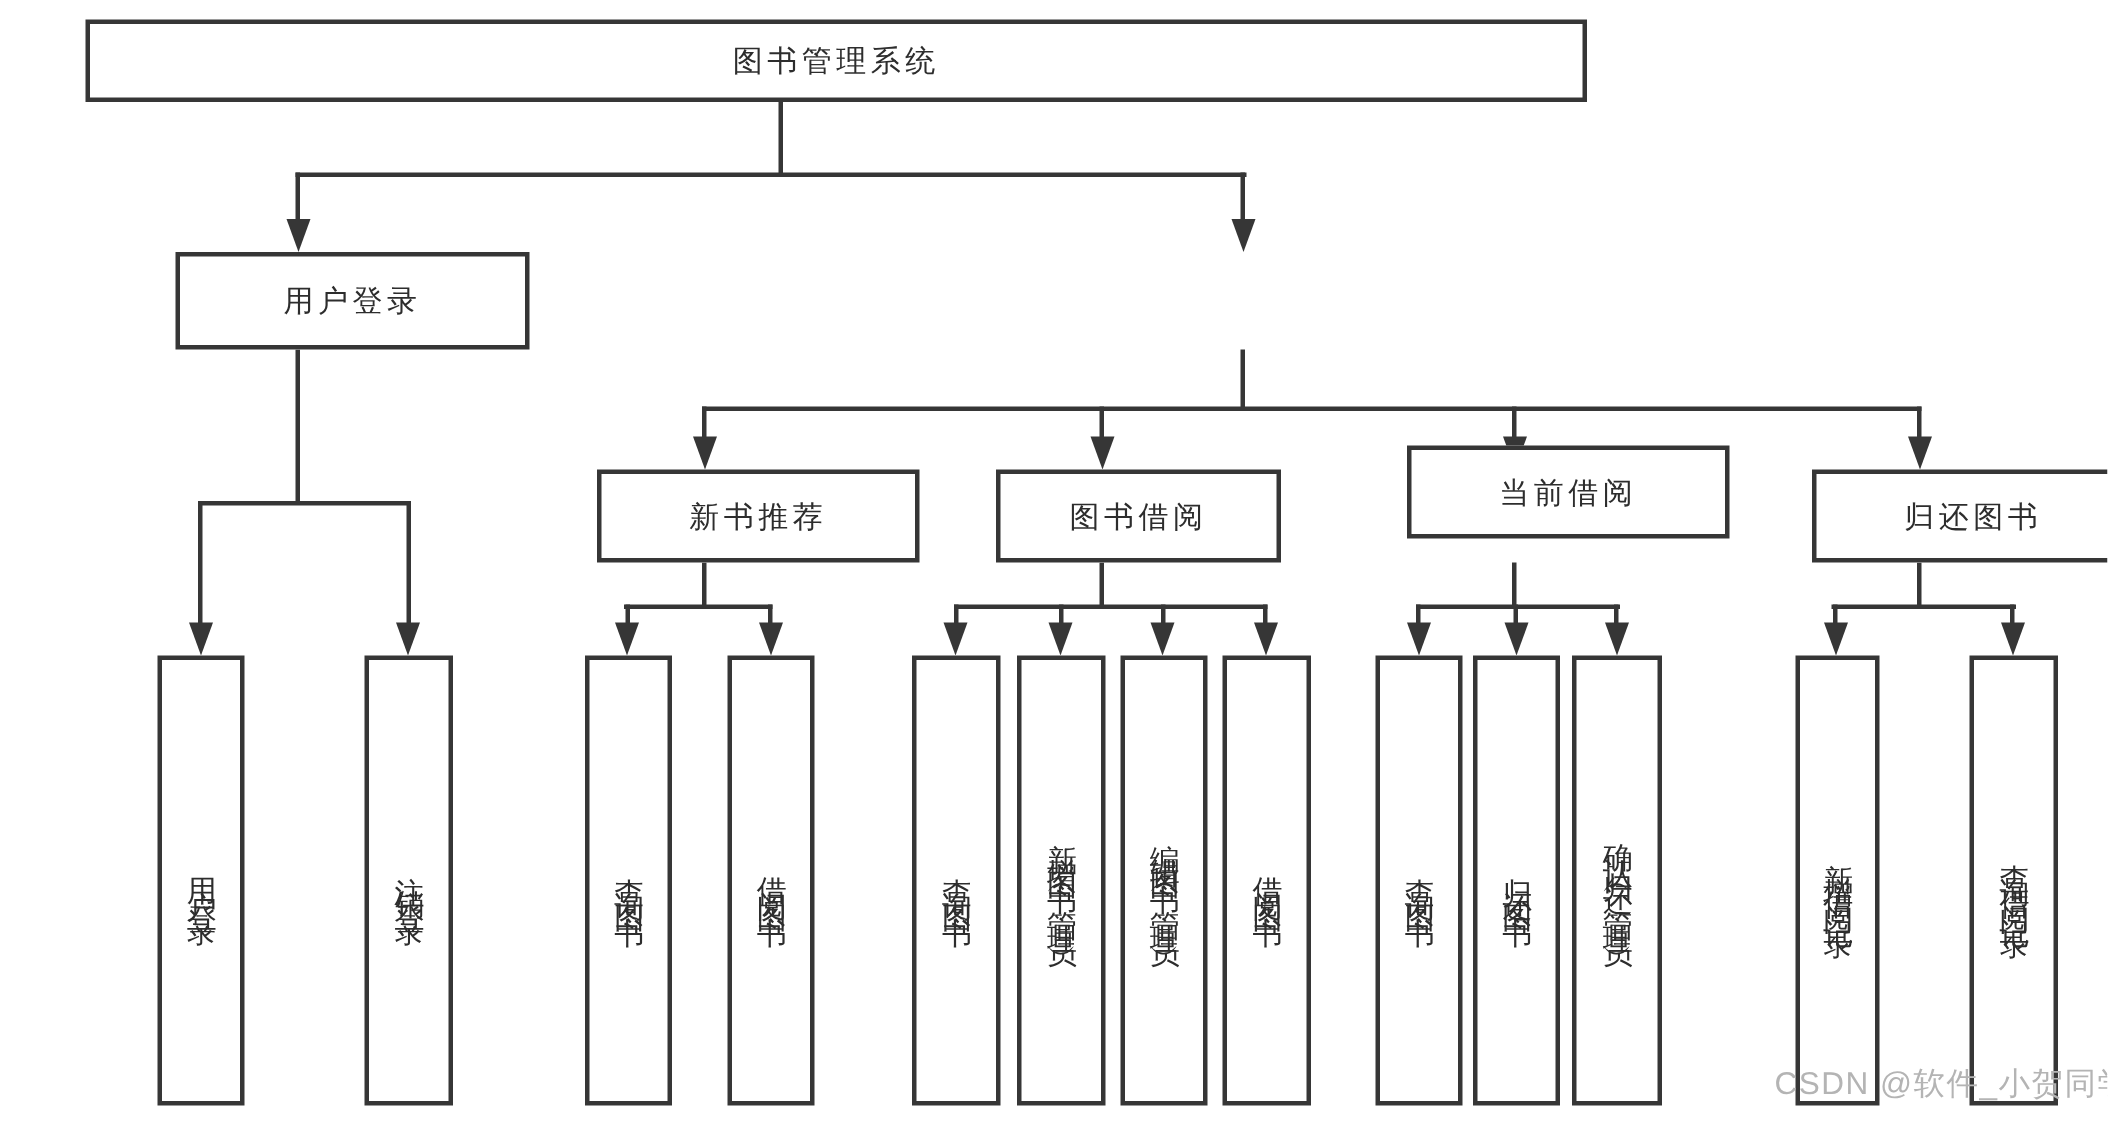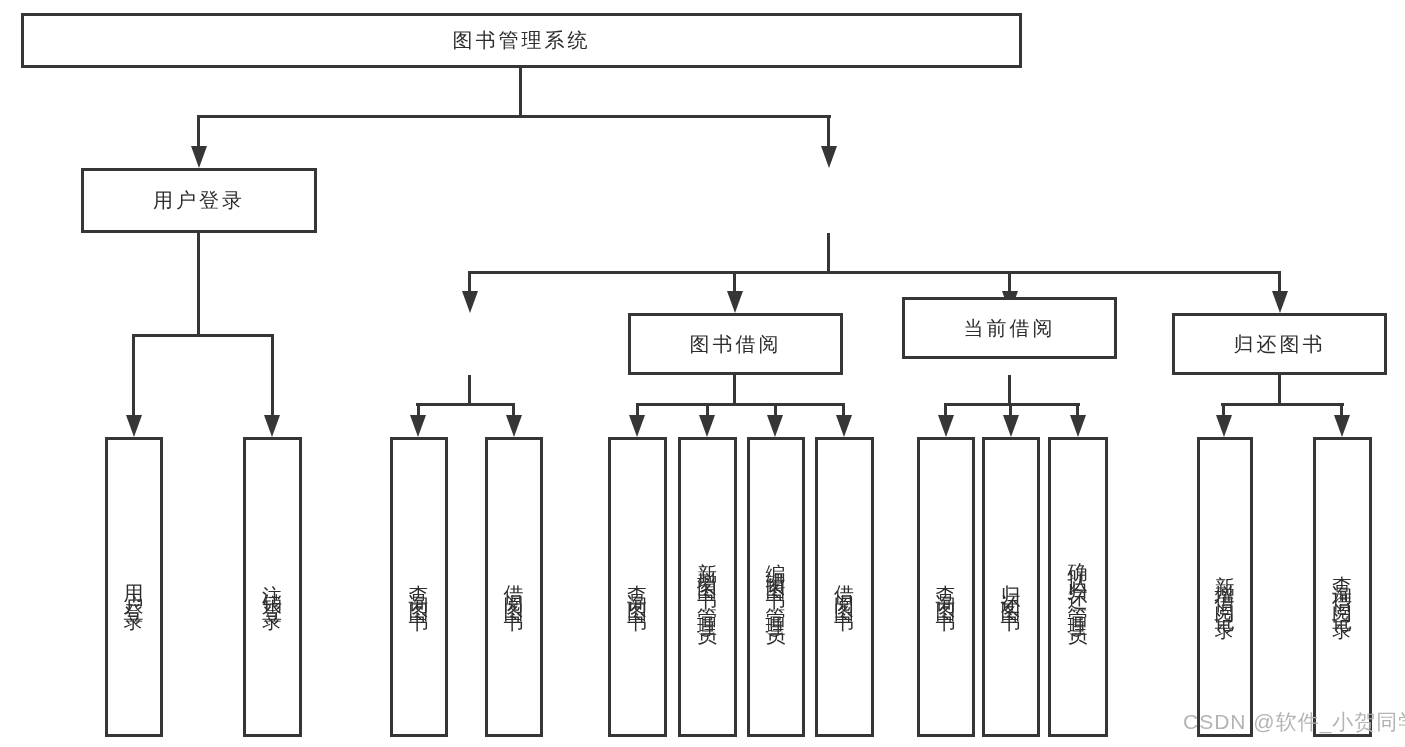--- a/index.html
+++ b/index.html
@@ -5,21 +5,21 @@
   html,body { margin:0; padding:0; background:#ffffff; }
   .canvas {
     position:relative; width:1405px; height:747px; background:#ffffff;
     font-family:"Liberation Sans", sans-serif; overflow:hidden;
   }
   .box {
     position:absolute; box-sizing:border-box; background:#ffffff;
     border:3px solid #363636; color:#2d2d2d;
     display:flex; align-items:center; justify-content:center;
   }
-  .hlabel { font-size:20px; letter-spacing:3px; white-space:nowrap; }
+  .hlabel { font-size:20px; letter-spacing:3px; white-space:nowrap;margin-left:36px; }
   .leaf {
     writing-mode:vertical-rl; text-orientation:mixed;
     font-size:20px; letter-spacing:9px; line-height:1.1;
   }
   .vline { position:absolute; width:3px; background:#363636; }
   .hline { position:absolute; height:3px; background:#363636; }
   .ahead {
     position:absolute; width:0; height:0;
     border-left:8px solid transparent; border-right:8px solid transparent;
     border-top:22px solid #363636;
@@ -90,21 +90,22 @@
   <div class="hline" style="left:1221px;top:403px;width:123px"></div>
   <div class="vline" style="left:1222px;top:403px;height:15px"></div>
   <div class="ahead" style="left:1216px;top:415px"></div>
   <div class="vline" style="left:1340px;top:403px;height:15px"></div>
   <div class="ahead" style="left:1334px;top:415px"></div>
 
   <div class="box hlabel" style="left:21px;top:13px;width:1001px;height:55px">图书管理系统</div>
 
   <div class="box hlabel" style="left:81px;top:168px;width:236px;height:65px">用户登录</div>
 
-  <div class="box hlabel" style="left:628px;top:313px;width:215px;height:62px">图书借阅</div>
+  <div class="box hlabel" style="left:362px;top:313px;width:215px;height:62px">新书推荐</div>
+  <div class="box hlabel" style="left:628px;top:313px;width:190px;height:62px">图书借阅</div>
   <div class="box hlabel" style="left:902px;top:297px;width:215px;height:62px">当前借阅</div>
   <div class="box hlabel" style="left:1172px;top:313px;width:215px;height:62px">归还图书</div>
 
   <div class="box leaf" style="left:105px;top:437px;width:58px;height:300px">用户登录</div>
   <div class="box leaf" style="left:243px;top:437px;width:59px;height:300px">注销登录</div>
 
   <div class="box leaf" style="left:390px;top:437px;width:58px;height:300px">查询图书</div>
   <div class="box leaf" style="left:485px;top:437px;width:58px;height:300px">借阅图书</div>
 
   <div class="box leaf" style="left:608px;top:437px;width:59px;height:300px">查询图书</div>

